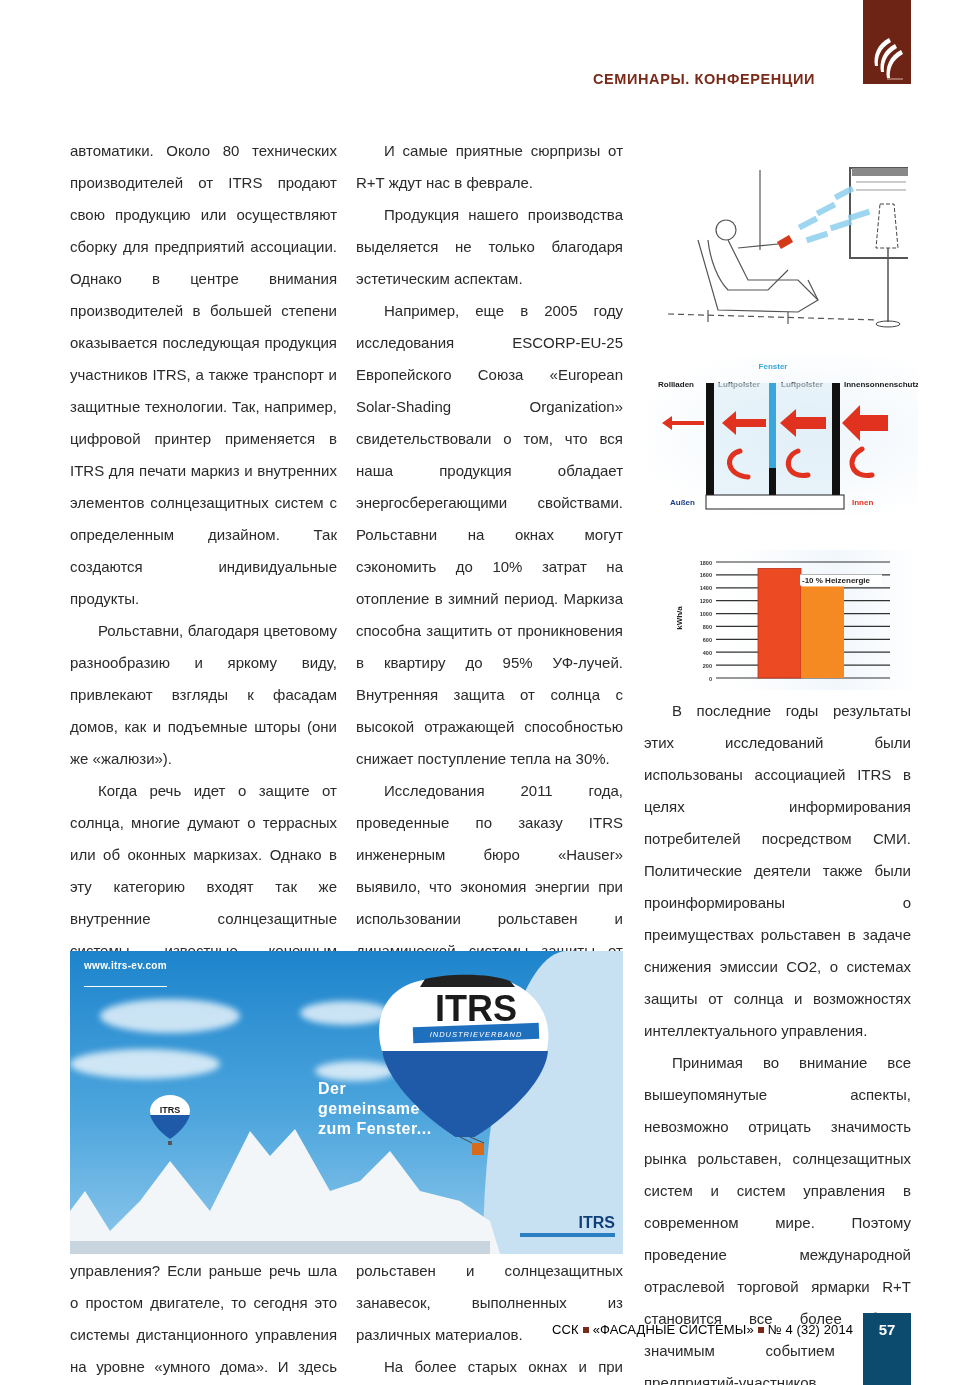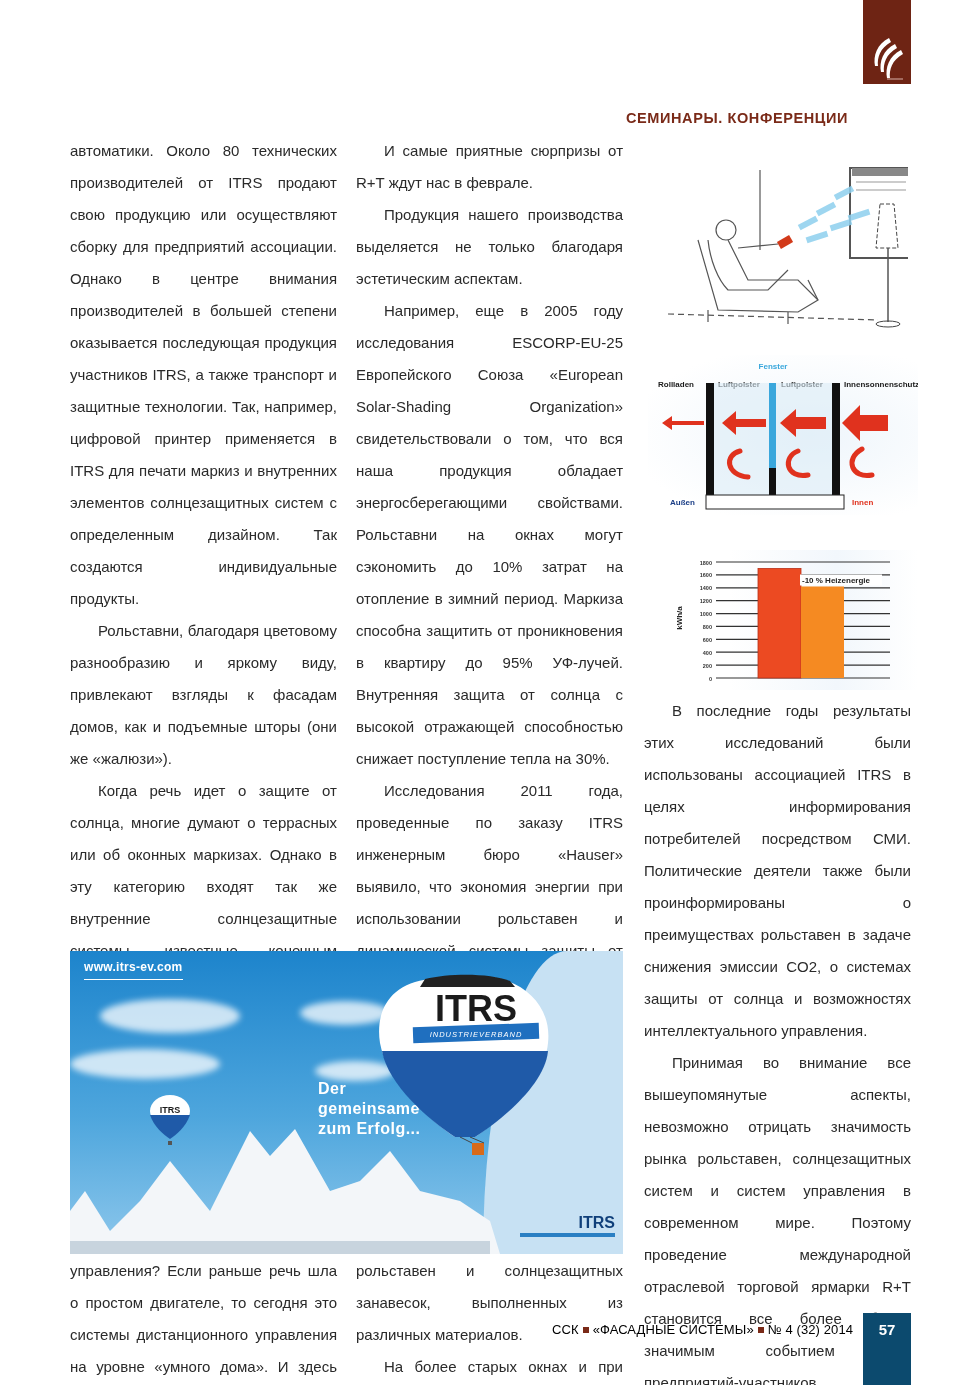--- a/index.html
+++ b/index.html
@@ -1,36 +1,36 @@
 <!DOCTYPE html>
 <html><head>
 <meta charset="utf-8">
 <style>
   * { margin: 0; padding: 0; box-sizing: border-box; }
   html, body { width: 980px; height: 1385px; background: #ffffff; overflow: hidden; }
   body { position: relative; font-family: "Liberation Sans", sans-serif; color: #2a2a2a; }
 
   .header-tab { position: absolute; left: 863px; top: 0; width: 48px; height: 84px; background: #6e2414; }
   .header-tab svg { position: absolute; left: 6px; top: 36px; }
-  .section-title { position: absolute; left: 626px; top: 71px; font-size: 14.5px; font-weight: bold; color: #7a2a18; letter-spacing: 0.6px; margin-top: 39px; }
+  .section-title { position: absolute; left: 593px; top: 71px; font-size: 14.5px; font-weight: bold; color: #7a2a18; letter-spacing: 0.6px; }
 
   .col { position: absolute; font-size: 15px; line-height: 32px; text-align: justify; }
   .col p { text-indent: 0; }
   .col p.ind { text-indent: 28px; }
   #col1 { left: 70px; top: 135px; width: 267px; }
   #col2 { left: 356px; top: 135px; width: 267px; }
   #col3 { left: 644px; top: 695px; width: 267px; }
 
   .illus { position: absolute; left: 648px; top: 140px; width: 260px; height: 200px; }
   .diagram { position: absolute; left: 648px; top: 355px; width: 270px; height: 160px; background: radial-gradient(ellipse at 60% 50%, #eef5fb 0%, #ffffff 80%); }
   .chart { position: absolute; left: 648px; top: 550px; width: 270px; height: 140px; background: linear-gradient(90deg, #ffffff 0%, #ffffff 30%, #f2f7fc 70%, #ffffff 100%); }
 
   .ad { position: absolute; left: 70px; top: 951px; width: 553px; height: 303px; overflow: hidden; background: linear-gradient(180deg, #1d84cc 0%, #4ea6dd 55%, #8fc8ec 100%); }
   .ad .right-panel { position: absolute; right: 0; top: 0; width: 140px; height: 100%; background: #c7e1f3; border-top-left-radius: 60% 100%; }
-  .ad .url { position: absolute; left: 14px; top: 9px; color: #fff; font-weight: bold; font-size: 12px; border-bottom: 1px solid #fff; padding-bottom: 5px; letter-spacing: 0.3px; }
+  .ad .url { position: absolute; left: 14px; top: 9px; color: #fff; font-weight: bold; font-size: 10px; border-bottom: 1px solid #fff; padding-bottom: 15px; letter-spacing: 0.3px; }
   .ad .slogan { position: absolute; left: 248px; top: 128px; color: #fff; font-weight: bold; font-size: 16px; line-height: 20px; letter-spacing: 0.5px; }
   .cloud { position: absolute; background: rgba(255,255,255,0.75); border-radius: 50%; filter: blur(3px); }
   .ad .corner-logo { position: absolute; right: 8px; bottom: 22px; font-weight: bold; font-size: 16px; color: #0f3f7a; font-family: "Liberation Sans", sans-serif; }
   .ad .corner-bar { position: absolute; right: 8px; bottom: 17px; width: 95px; height: 4px; background: #2a7fc3; }
 
   .footer-text { position: absolute; left: 552px; top: 1322px; font-size: 13px; color: #000000; letter-spacing: 0.1px; }
   .footer-text .sq { display: inline-block; width: 6px; height: 6px; background: #7a2a18; margin: 0 4px 2px; vertical-align: middle; }
   .page-tab { position: absolute; left: 863px; top: 1313px; width: 48px; height: 72px; background: #0c4a6e; }
   .page-num { position: absolute; left: 0; width: 48px; top: 8px; text-align: center; color: #fff; font-weight: bold; font-size: 15px; }
 </style>
@@ -175,21 +175,21 @@
 <div class="ad">
   <div class="right-panel"></div>
   <div class="cloud" style="left:30px;top:48px;width:140px;height:34px;"></div>
   <div class="cloud" style="left:0;top:98px;width:150px;height:30px;"></div>
   <div class="cloud" style="left:230px;top:50px;width:90px;height:24px;"></div>
   <div class="cloud" style="left:245px;top:110px;width:80px;height:20px;"></div>
   <div class="url">www.itrs-ev.com</div>
   <div class="slogan">
     <div>Der</div>
     <div>gemeinsame Weg</div>
-    <div>zum Erfolg...</div>
+    <div>zum Fenster...</div>
   </div>
   <svg style="position:absolute;left:0;top:0;" width="553" height="303" viewBox="0 0 553 303">
 
     <g>
       <path d="M360 28 C320 32 305 60 310 92 C316 128 360 170 385 186 L405 186 C430 170 475 128 478 92 C482 56 455 30 420 26 C400 24 380 25 360 28 Z" fill="#ffffff"></path>
       <path d="M312 100 C318 134 360 170 385 186 L405 186 C430 170 475 134 478 100 Z" fill="#1f5aa8"></path>
       <path d="M355 28 C380 22 420 22 440 30 L445 36 L350 36 Z" fill="#222"></path>
       <rect x="343" y="74" width="126" height="16" fill="#1f6fbf" transform="rotate(-2 406 82)"></rect>
       <text x="406" y="86" font-size="7.5" fill="#ffffff" font-style="italic" font-family="Liberation Sans, sans-serif" text-anchor="middle" letter-spacing="1">INDUSTRIEVERBAND</text>
       <text x="406" y="70" font-size="36" font-weight="bold" fill="#1b1b1b" font-family="Liberation Sans, sans-serif" text-anchor="middle">ITRS</text>

